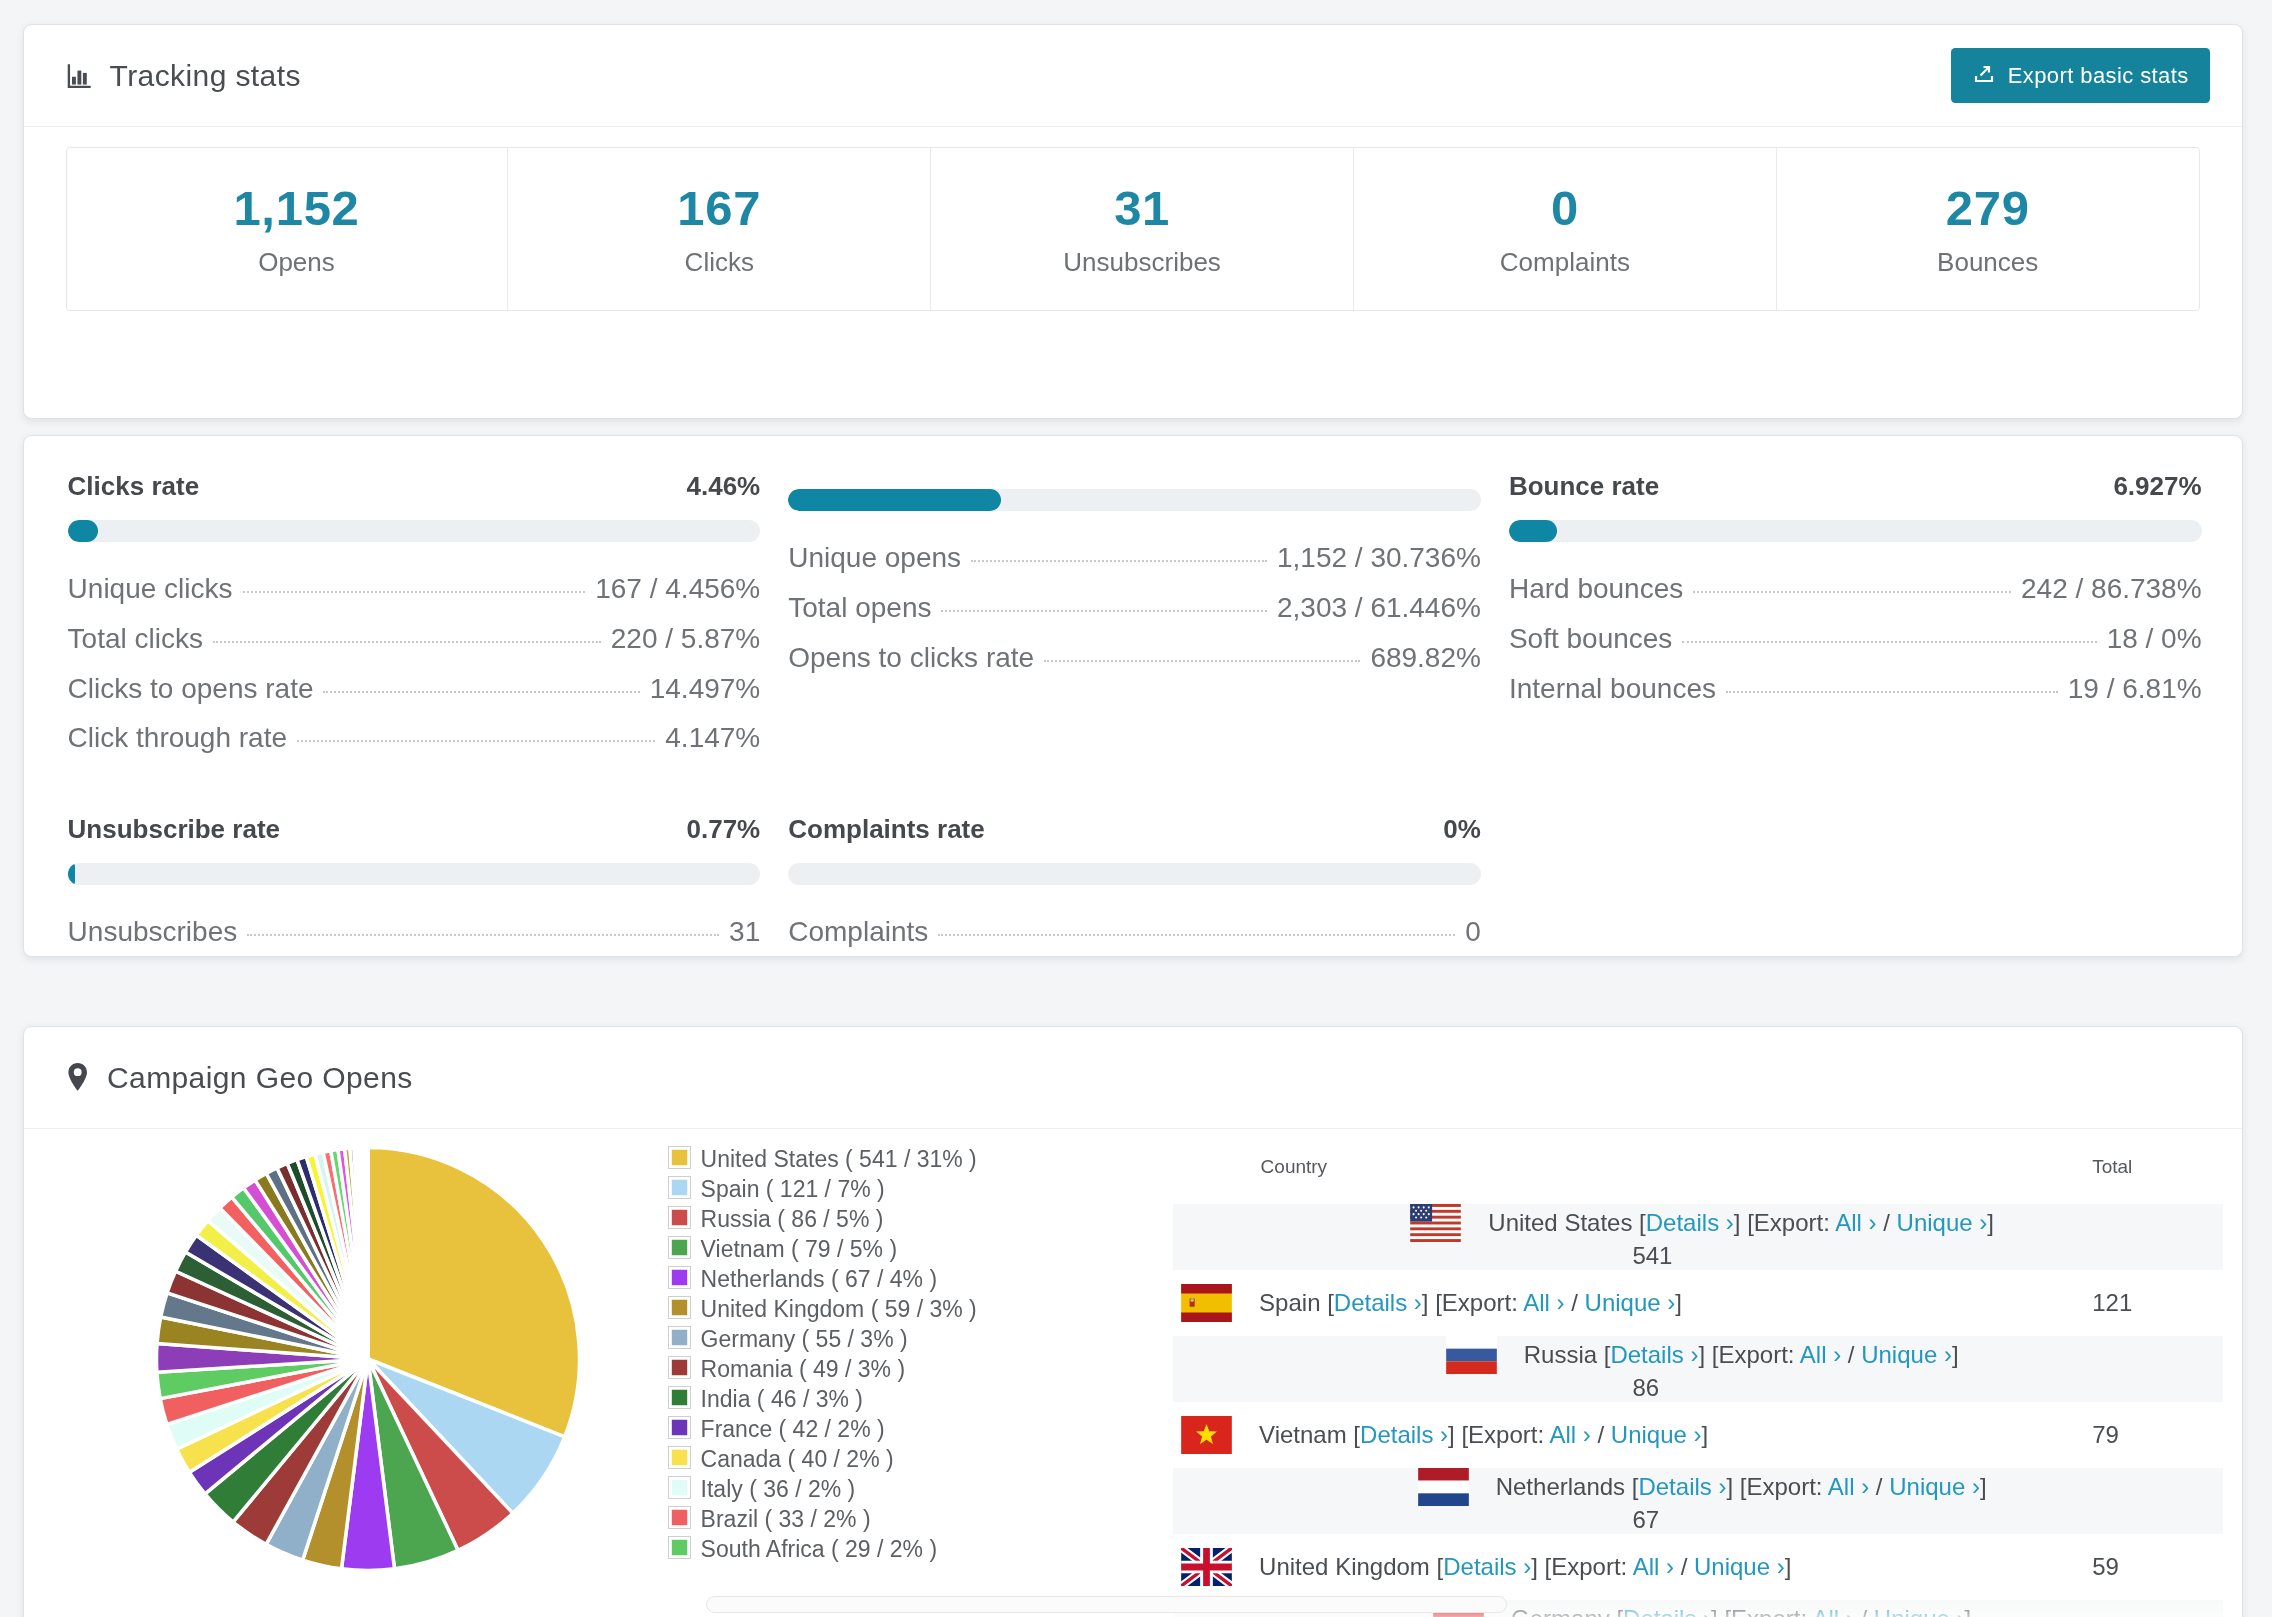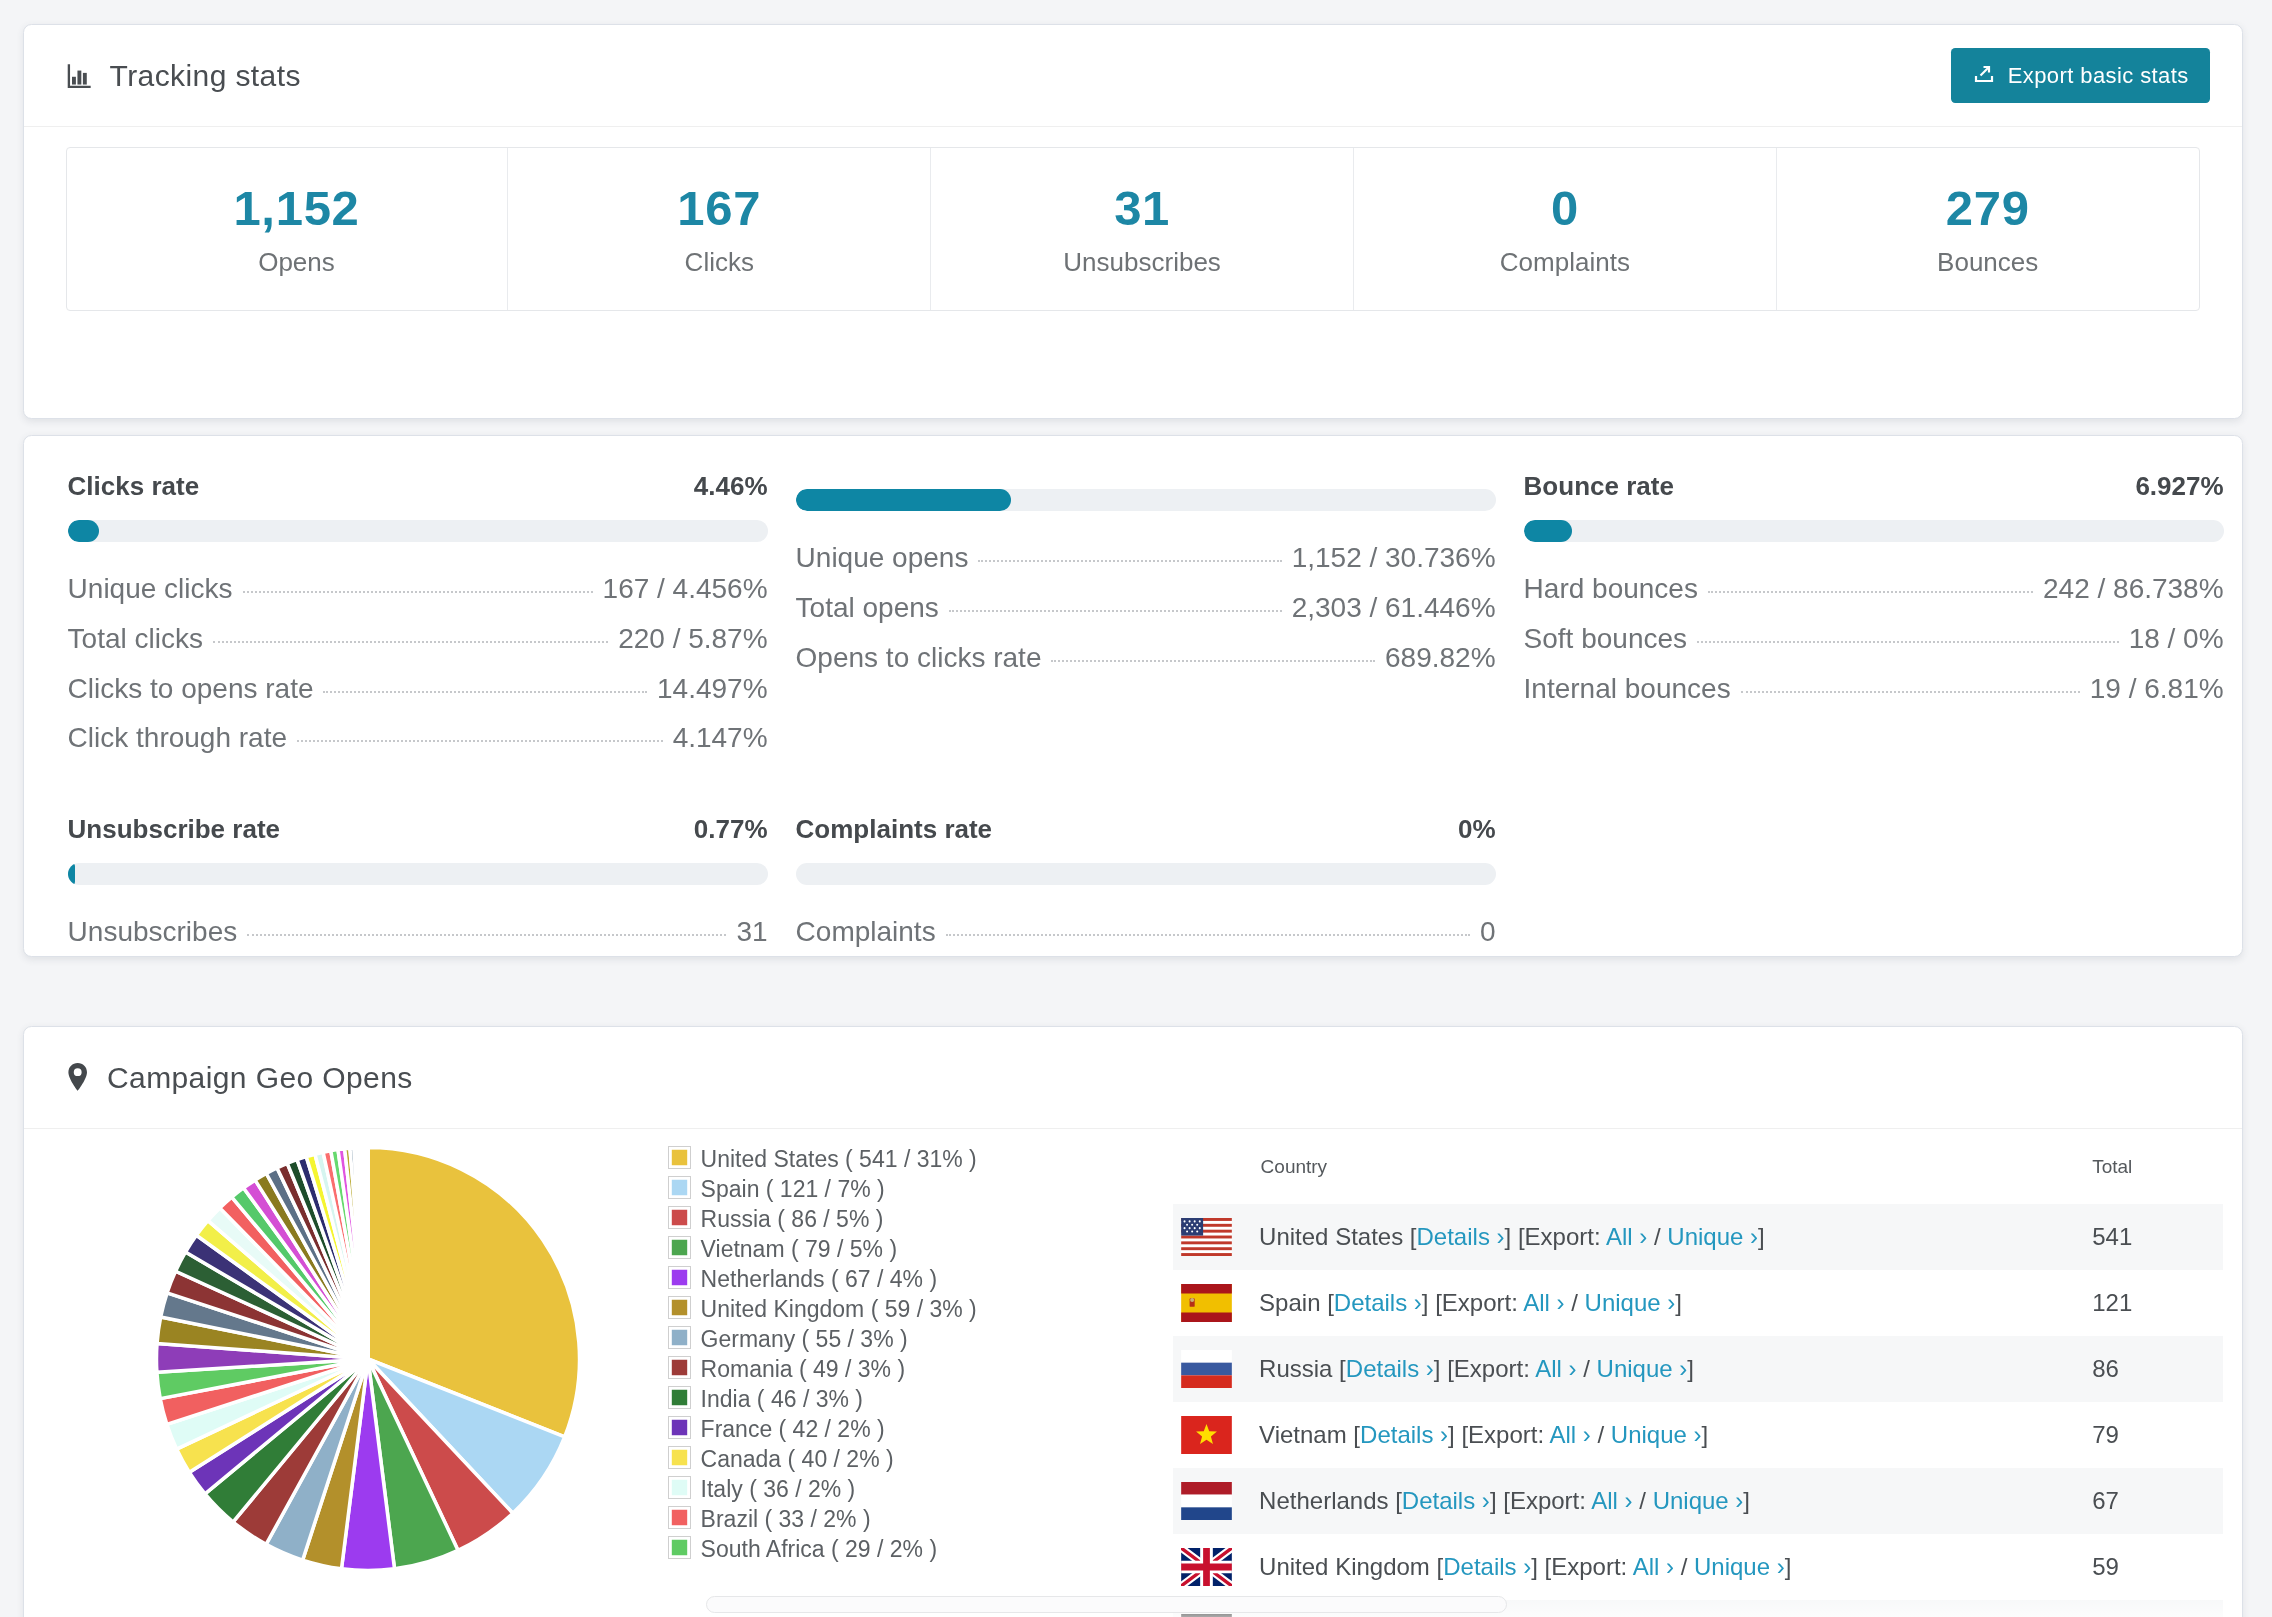--- a/index.html
+++ b/index.html
@@ -44,21 +44,21 @@
     flex:1; display:flex; flex-direction:column; justify-content:center;
     align-items:center; border-right:1.4px solid #e9ebee;
   }
   .stat-box:last-child { border-right:none; }
   .stat-value { font-size:49px; font-weight:700; color:#1d87a5; letter-spacing:0.7px; }
   .stat-label { font-size:26px; color:#6e7275; margin-top:11.3px; }
 
   
   .rates-grid {
     display:grid; grid-template-columns:repeat(3,1fr);
-    column-gap:28px; row-gap:42px; padding:35px 18px 0 44px;
+    column-gap:28px; row-gap:42px; padding:35px 40px 0 44px;
   }
   .rate-head { display:flex; justify-content:space-between; align-items:baseline; }
   .rate-title { font-size:26px; font-weight:700; color:#45494d; }
   .rate-value { font-size:26px; font-weight:700; color:#45494d; }
   .rate-bar { margin-top:18.4px; height:22px; background:#edf0f3; border-radius:11.3px; overflow:hidden; }
   .rate-fill { height:100%; background:#0e86a4; border-radius:11.3px; }
   .rate-rows { margin-top:31px; }
   .detail-row { display:flex; align-items:baseline; font-size:28px; color:#6f7377; margin-bottom:17.6px; }
   .detail-leader { flex:1; border-bottom:2.1px dotted #c6c8cb; transform:translateY(-5px); margin:0 10px; min-width:28px; }
   .detail-value { white-space:nowrap; }
@@ -71,21 +71,21 @@
   .legend-swatch {
     width:23px; height:23px; flex:0 0 23px;
     border:1.4px solid #cfcfcf; box-shadow:inset 0 0 0 2.8px #fff;
   }
   .legend-label { font-size:23px; color:#5c6064; white-space:nowrap; }
 
   .geo-table { position:absolute; left:1149px; top:0; right:18.4px; }
   .geo-thead { display:flex; align-items:center; height:75px; font-size:19px; color:#55595d; }
   .geo-thead .cell-country { padding-left:88px; }
   .geo-row { display:flex; align-items:center; height:66px; font-size:24px; color:#4a4e52; }
-  .geo-row.striped { background:#f6f7f8; }
+  .geo-row.striped { background:#f6f7f8;flex-direction:column; }
   .cell-country { flex:1; display:flex; align-items:center; gap:27px; padding-left:8.5px; }
   .cell-total { width:131px; }
   .flag { width:51px; height:38px; flex:0 0 51px; }
   .flag svg { width:100%; height:100%; display:block; }
   .country-text a { color:#2497bf; text-decoration:none; cursor:pointer; }
   .country-text { white-space:nowrap; }
 
   .card-geo .fade {
     position:absolute; left:0; right:0; bottom:0; height:45px;
     background:linear-gradient(rgba(255,255,255,0),#ffffff 80%);

